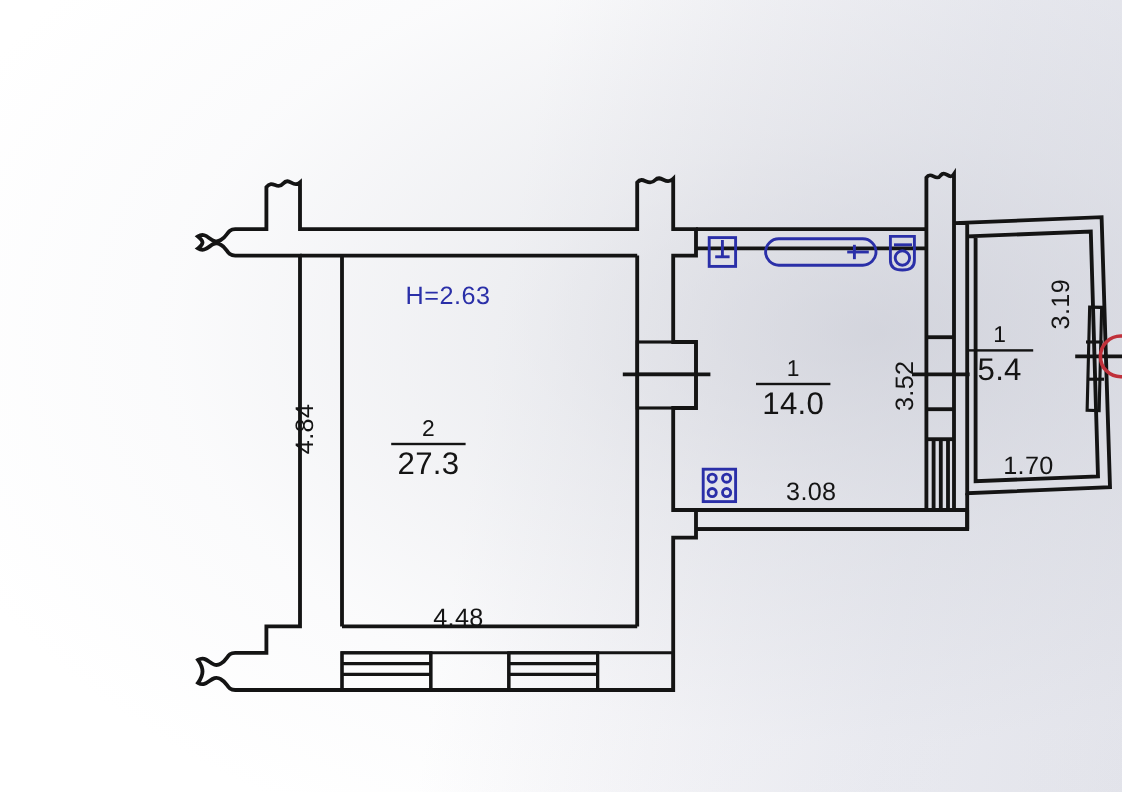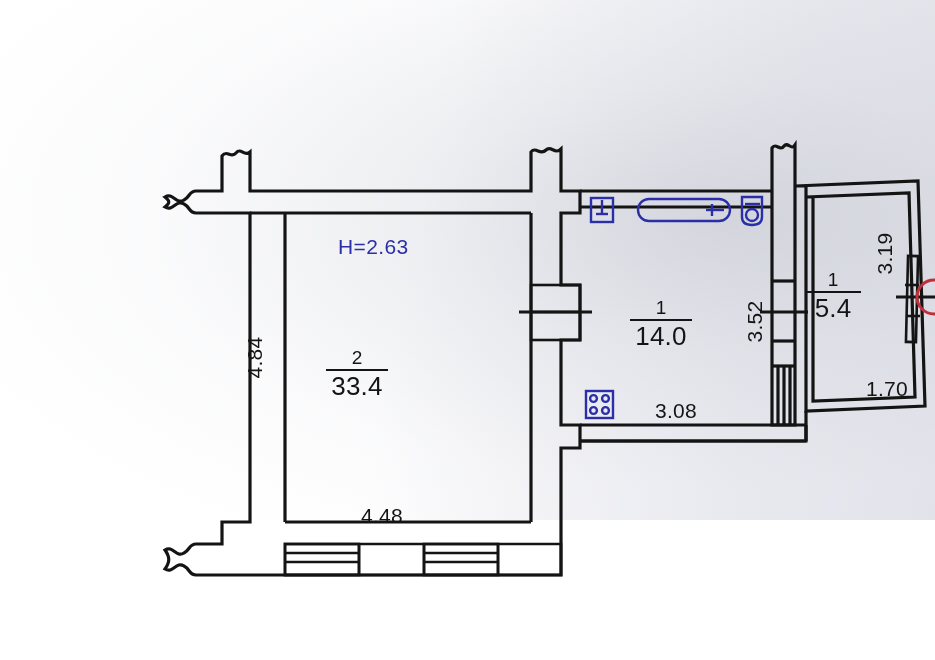--- a/index.html
+++ b/index.html
@@ -7,21 +7,21 @@
     margin: 0;
     padding: 0;
     width: 935px;
     height: 660px;
     overflow: hidden;
     font-family: "Liberation Sans", sans-serif;
   }
   #plan-root {
     position: relative;
     width: 935px;
-    height: 520px;
+    height: 660px;
     background: #7dd3fc;
   }
   
   #paper-bg {
     position: absolute;
     inset: 0;
     background:
       radial-gradient(120% 100% at 78% 42%, rgba(196,198,208,0.62) 0%, rgba(210,212,220,0.40) 26%, rgba(230,231,237,0.18) 52%, rgba(255,255,255,0) 74%),
       linear-gradient(100deg, #ffffff 0%, #ffffff 44%, #f4f4f7 62%, #e9eaf0 80%, #e2e3ea 100%);
   }
@@ -238,21 +238,21 @@
         <circle cx="605.5" cy="410.5" r="3.4"></circle>
       </g>
     </g>
   </svg>
 
   <div class="lbl lbl-blue hlabel" style="left:338px; top:236px;">H=2.63</div>
 
   <div class="room-tag" style="left:357px; top:348px; width:62px; margin-left:-31px;">
     <span class="rt-num">2</span>
     <span class="rt-rule"></span>
-    <span class="rt-area">33.4</span>
+    <span class="rt-area">27.3</span>
   </div>
 
   <div class="room-tag" style="left:661px; top:298px; width:62px; margin-left:-31px;">
     <span class="rt-num">1</span>
     <span class="rt-rule"></span>
     <span class="rt-area">14.0</span>
   </div>
 
   <div class="room-tag" style="left:833px; top:270px; width:56px; margin-left:-28px;">
     <span class="rt-num">1</span>
@@ -263,15 +263,15 @@
   <div class="lbl dim dim-v" style="left:254px; top:344px; width:48px; margin-left:-24px;">4.84</div>
 
   <div class="lbl dim" style="left:361px; top:505px;">4.48</div>
 
   <div class="lbl dim" style="left:655px; top:400px;text-align:center;">3.08</div>
 
   <div class="lbl dim dim-v" style="left:754px; top:308px; width:48px; margin-left:-24px;">3.52</div>
 
   <div class="lbl dim dim-v" style="left:884px; top:240px; width:48px; margin-left:-24px;">3.19</div>
 
-  <div class="lbl dim" style="left:836px; top:378px;margin-left:30px;">1.70</div>
+  <div class="lbl dim" style="left:836px; top:378px;">1.70</div>
 
 </div>
 
 </body></html>

